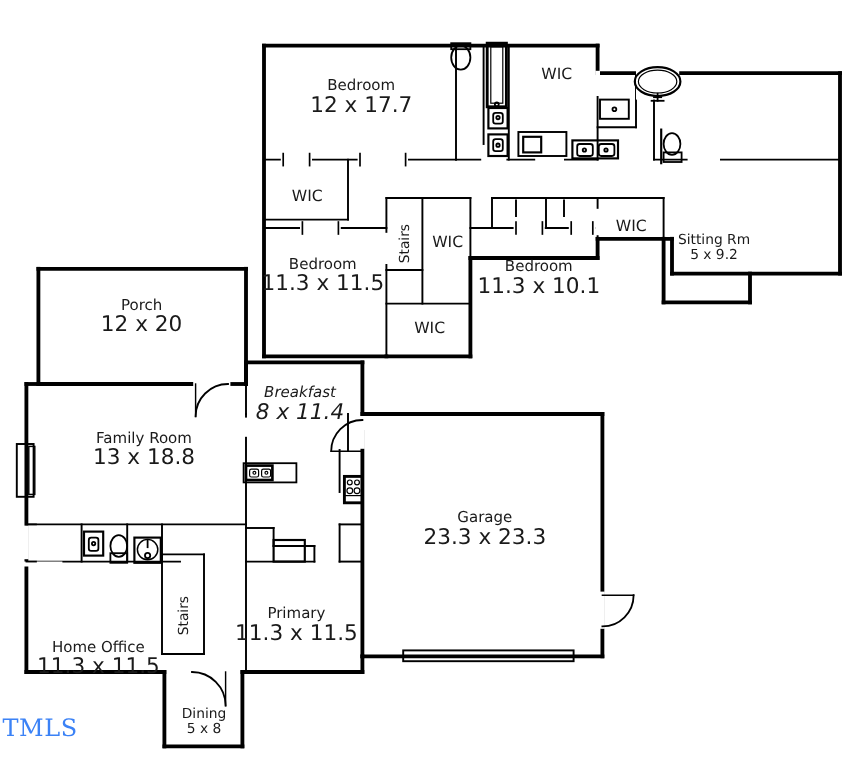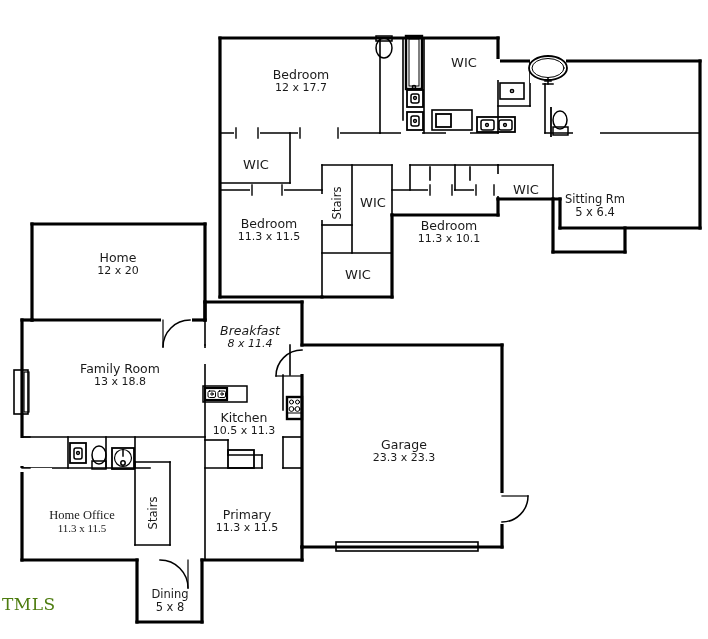--- a/index.html
+++ b/index.html
@@ -2,25 +2,25 @@
 <html><head>
 <meta charset="utf-8">
 <style>
   html,body{margin:0;padding:0;background:#ffffff;}
   body{width:708px;height:639px;overflow:hidden;font-family:"DejaVu Sans",sans-serif;}
   #plan{position:relative;width:632px;height:639px;background:#fff;}
   #plan svg{position:absolute;left:0;top:0;}
   .lbl{position:absolute;text-align:center;color:#1a1a1a;font-family:"DejaVu Sans",sans-serif;
        line-height:1.12;white-space:nowrap;transform:translate(-50%,-50%);}
   .lbl .n{display:block;font-size:12.5px;}
-  .lbl .d{display:block;font-size:11px;}
+  .lbl .d{display:block;font-size:18px;}
   .lbl.sm .n,.lbl.sm .d{font-size:11.5px;}
   .lbl.wic .n{font-size:13px;}
   .vert{transform:translate(-50%,-50%) rotate(-90deg);}
-  #wm{position:absolute;left:2px;top:594px;font-size:17px;color:#4d7c0f;
+  #wm{position:absolute;left:2px;top:594px;font-size:20px;color:#3b82f6;
       font-family:"DejaVu Serif",serif;letter-spacing:0.5px;}
 </style>
 </head>
 <body>
 
 <div id="plan">
 
 <svg width="708" height="639" viewBox="0 0 708 639">
   <g fill="none" stroke="#000" stroke-linecap="square">
 
@@ -292,21 +292,21 @@
   <span class="n">WIC</span>
 </div>
 
 <div class="lbl wic" style="left:464px;top:63px;">
   <span class="n">WIC</span>
 </div>
 
 
 <div class="lbl sm" style="left:595px;top:206px;">
   <span class="n">Sitting Rm</span>
-  <span class="d">5 x 6.4</span>
+  <span class="d">5 x 9.2</span>
 </div>
 
 <div class="lbl wic" style="left:526px;top:190px;">
   <span class="n">WIC</span>
 </div>
 
 <div class="lbl vert sm" style="left:337px;top:203px;">
   <span class="n">Stairs</span>
 </div>
 
@@ -322,45 +322,41 @@
   <span class="n">Bedroom</span>
   <span class="d">11.3 x 11.5</span>
 </div>
 
 <div class="lbl" style="left:449px;top:232px;">
   <span class="n">Bedroom</span>
   <span class="d">11.3 x 10.1</span>
 </div>
 
 <div class="lbl" style="left:118px;top:264px;">
-  <span class="n">Home</span>
+  <span class="n">Porch</span>
   <span class="d">12 x 20</span>
 </div>
 
 <div class="lbl" style="left:250px;top:337px;font-style:italic;">
   <span class="n">Breakfast</span>
   <span class="d">8 x 11.4</span>
 </div>
 
 <div class="lbl" style="left:120px;top:375px;text-align:center;">
   <span class="n">Family Room</span>
   <span class="d">13 x 18.8</span>
 </div>
 
-<div class="lbl" style="left:244px;top:424px;">
-  <span class="n">Kitchen</span>
-  <span class="d">10.5 x 11.3</span>
-</div>
-
-<div class="lbl" style="left:404px;top:441px;margin-top:10px;">
+
+<div class="lbl" style="left:404px;top:441px;">
   <span class="n">Garage</span>
   <span class="d">23.3 x 23.3</span>
 </div>
 
-<div class="lbl" style="left:82px;top:521px;font-family:Liberation Serif, serif;">
+<div class="lbl" style="left:82px;top:549px;">
   <span class="n">Home Office</span>
   <span class="d">11.3 x 11.5</span>
 </div>
 
 <div class="lbl vert sm" style="left:153px;top:513px;">
   <span class="n">Stairs</span>
 </div>
 
 <div class="lbl" style="left:247px;top:521px;">
   <span class="n">Primary</span>

